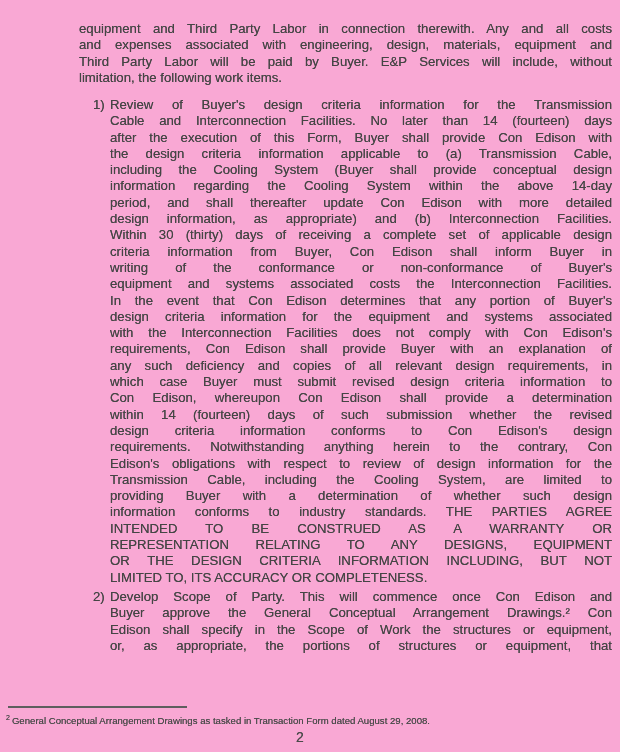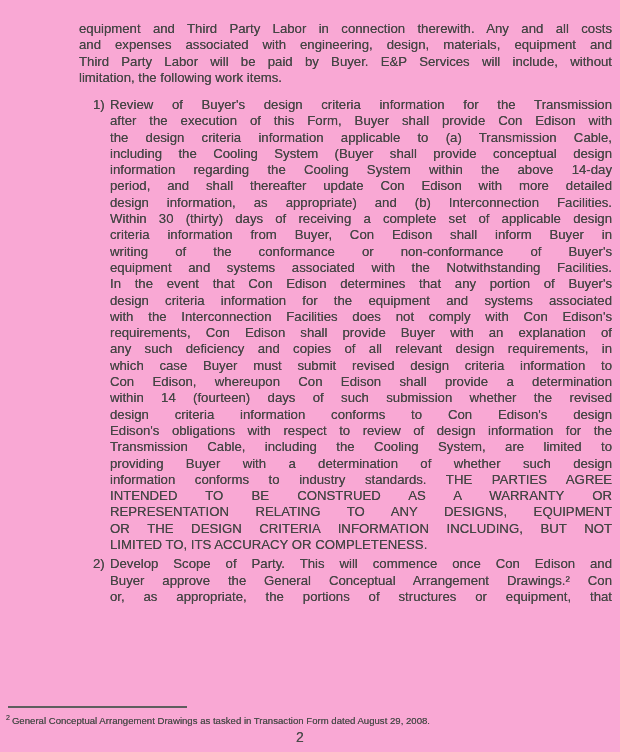--- a/index.html
+++ b/index.html
@@ -69,55 +69,58 @@
       <div class="line">and expenses associated with engineering, design, materials, equipment and</div>
       <div class="line">Third Party Labor will be paid by Buyer.  E&amp;P Services will include, without</div>
       <div class="line final">limitation, the following work items.</div>
     </div>
 
   <ol class="items para" id="work-items">
     <li class="item">
       <span class="num">1)</span>
       <div class="body">
           <div class="line">Review of Buyer's design criteria information for the Transmission</div>
+          <div class="line">Cable and Interconnection Facilities.  No later than 14 (fourteen) days</div>
           <div class="line">after the execution of this Form, Buyer shall provide Con Edison with</div>
           <div class="line">the design criteria information applicable to  (a) Transmission Cable,</div>
           <div class="line">including the Cooling System (Buyer shall provide conceptual design</div>
           <div class="line">information regarding the Cooling System within the above 14-day</div>
           <div class="line">period, and shall thereafter update Con Edison with more detailed</div>
           <div class="line">design information, as appropriate) and (b) Interconnection Facilities.</div>
           <div class="line">Within 30 (thirty) days of receiving a complete set of applicable design</div>
           <div class="line">criteria information from Buyer, Con Edison shall inform Buyer in</div>
           <div class="line">writing of the conformance or non-conformance of Buyer's</div>
-          <div class="line">equipment and systems associated with the Notwithstanding Facilities.</div>
+          <div class="line">equipment and systems associated costs the Interconnection Facilities.</div>
           <div class="line">In the event that Con Edison determines that any portion of Buyer's</div>
           <div class="line">design criteria information for the equipment and systems associated</div>
           <div class="line">with the Interconnection Facilities does not comply with Con Edison's</div>
           <div class="line">requirements, Con Edison shall provide Buyer with an explanation of</div>
           <div class="line">any such deficiency and copies of all relevant design requirements, in</div>
           <div class="line">which case  Buyer must submit revised design criteria information to</div>
           <div class="line">Con Edison, whereupon Con Edison shall provide a determination</div>
           <div class="line">within 14 (fourteen) days of such submission whether the revised</div>
           <div class="line">design criteria information conforms to Con Edison's design</div>
+          <div class="line">requirements.  Notwithstanding anything herein to the contrary, Con</div>
           <div class="line">Edison's obligations with respect to review of design information for the</div>
           <div class="line">Transmission Cable, including the Cooling System, are limited to</div>
           <div class="line">providing Buyer with a determination of whether such design</div>
           <div class="line">information conforms to industry standards. THE PARTIES AGREE</div>
           <div class="line">INTENDED TO BE CONSTRUED AS A WARRANTY OR</div>
           <div class="line">REPRESENTATION RELATING TO ANY DESIGNS, EQUIPMENT</div>
           <div class="line">OR THE DESIGN CRITERIA INFORMATION INCLUDING, BUT NOT</div>
           <div class="line final">LIMITED TO, ITS ACCURACY OR COMPLETENESS.</div>
         </div>
     </li>
 
     <li class="item">
       <span class="num">2)</span>
       <div class="body">
           <div class="line">Develop Scope of Party.  This will commence once Con Edison and</div>
           <div class="line">Buyer approve the General Conceptual Arrangement Drawings.² Con</div>
+          <div class="line">Edison shall specify in the Scope of Work the structures or equipment,</div>
           <div class="line">or, as appropriate, the portions of structures or equipment, that</div>
         </div>
     </li>
   </ol>
 
   <div class="footnote-rule"></div>
 
   <div class="footnote">
     <sup>2</sup><span>General Conceptual Arrangement Drawings as tasked in Transaction Form dated August 29, 2008.</span>
   </div>

